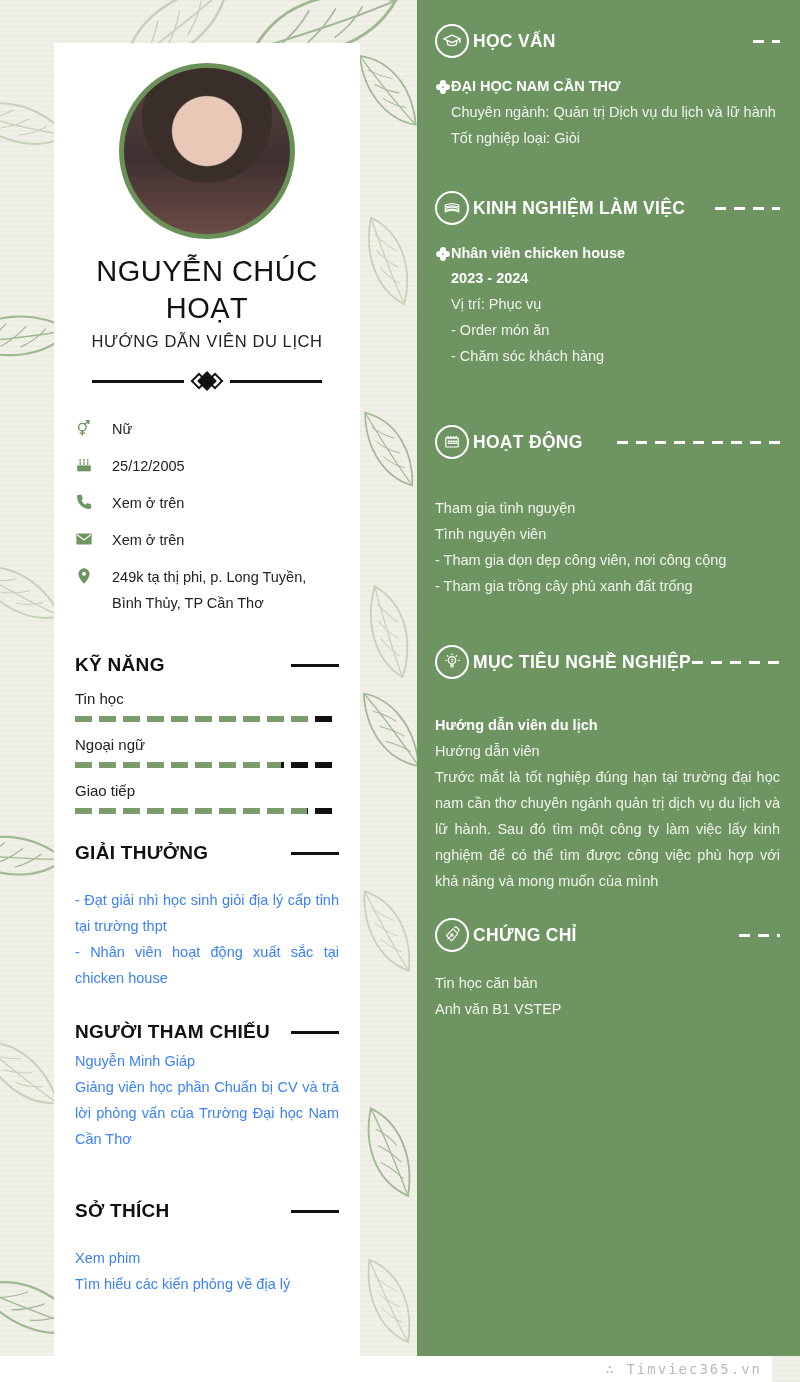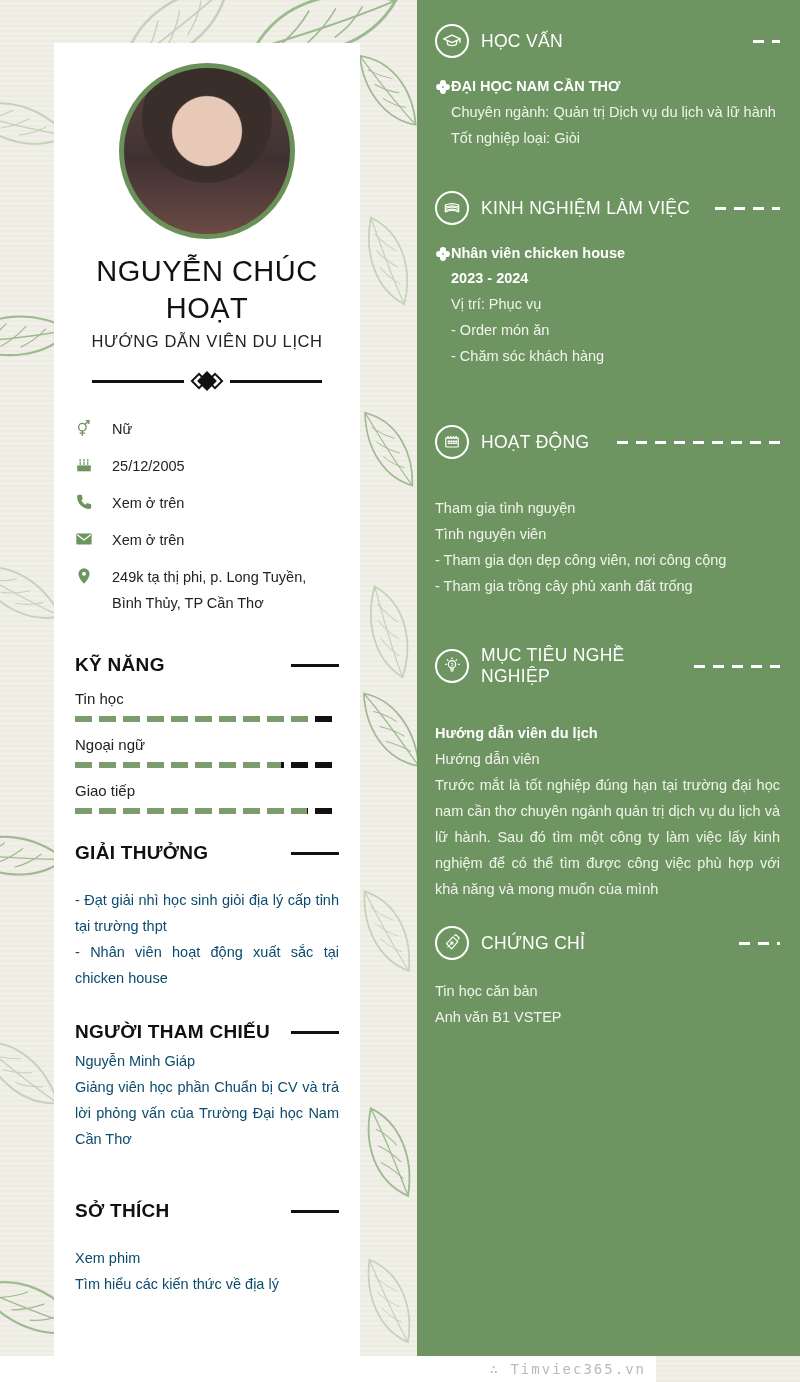--- a/index.html
+++ b/index.html
@@ -57,37 +57,37 @@
   .skills { margin-top:38px; }
   .skill { margin-top:14px; }
   .skill-label { font-size:15px; color:#222; }
   .skill-bar { position:relative; margin-top:9px; height:6px;
     background:repeating-linear-gradient(90deg,#111 0 17px, transparent 17px 24px); }
   .skill-fill { position:absolute; inset:0;
     background:repeating-linear-gradient(90deg,#7d9c6c 0 17px, transparent 17px 24px); }
 
   .awards { margin-top:28px; }
   .awards .items { margin-top:23px; }
-  .body-text { font-size:14.5px; color:#0c4a6e; line-height:26px; text-align:justify; }
+  .body-text { font-size:14.5px; color:#3b82f6; line-height:26px; text-align:justify; }
 
   .refs { margin-top:30px; }
   .refs .items { margin-top:5px; }
   .hobbies { margin-top:48px; }
   .hobbies .items { margin-top:23px; }
 
   
   .panel {
     position:absolute; left:417px; top:0; width:383px; height:1356px;
     background:#6e9561; padding:24px 20px 0 18px;
   }
   .g-head { display:flex; align-items:center; }
   .g-icon { width:34px; height:34px; flex:0 0 34px; border:2px solid #fff;
     border-radius:50%; display:flex; align-items:center; justify-content:center; color:#fff; }
   .g-icon svg { width:20px; height:20px; display:block; }
-  .g-head h2 { margin-left:12px; font-size:17.5px; font-weight:normal; color:#fff; letter-spacing:.3px; }
+  .g-head h2 { margin-left:4px; font-size:17.5px; font-weight:bold; color:#fff; letter-spacing:.3px; }
   .g-dashes { margin-left:auto; height:3px;
     background:repeating-linear-gradient(90deg,#fff 0 11px, transparent 11px 19px); }
   .dw1{width:27px;} .dw2{width:65px;} .dw3{width:163px;} .dw4{width:88px;} .dw5{width:41px;}
 
   .entry { display:flex; margin-top:16px; }
   .clover { width:16px; flex:0 0 16px; margin-top:5px; color:#fff; }
   .clover svg { width:16px; height:16px; display:block; }
   .entry-body { }
   .g-bold { font-size:14.5px; font-weight:bold; color:#fff; line-height:25px; }
   .g-text { font-size:14.5px; color:#f0f4ec; line-height:26px; }
@@ -96,21 +96,21 @@
   .mt-exp { margin-top:40px; }
   .mt-act { margin-top:56px; }
   .act-block { margin-top:36px; }
   .mt-obj { margin-top:46px; }
   .obj-block { margin-top:34px; }
   .mt-cert { margin-top:24px; }
   .cert-block { margin-top:18px; }
 
   
   .footer {
-    position:absolute; left:0; bottom:0; width:656px; height:26px;
+    position:absolute; left:0; bottom:0; width:772px; height:26px;
     background:#fff; display:flex; align-items:center; justify-content:flex-end;
     padding-right:10px;
   }
   .watermark { font-family:"DejaVu Sans Mono", monospace; font-size:14px;
     color:#b9b9b9; letter-spacing:2px; }
 </style>
 </head>
 <body>
 
 <svg width="0" height="0" style="position:absolute">
@@ -326,21 +326,21 @@
       </div>
     </div>
 
     <div class="hobbies">
       <div class="sec-head">
         <h2>SỞ THÍCH</h2>
         <span class="h-line"></span>
       </div>
       <div class="items" style="margin-top:23px">
         <div class="body-text">Xem phim</div>
-        <div class="body-text">Tìm hiểu các kiến thức về địa lý</div>
+        <div class="body-text">Tìm hiểu các kiến phỏng về địa lý</div>
       </div>
     </div>
   </div>
 
   <div class="panel">
 
     <div class="g-head">
       <span class="g-icon">
         <svg viewBox="0 0 24 24" fill="none" stroke="currentColor" stroke-width="1.6" stroke-linejoin="round">
           <path d="M2 9.5 12 5l10 4.5L12 14 2 9.5Z"></path>

